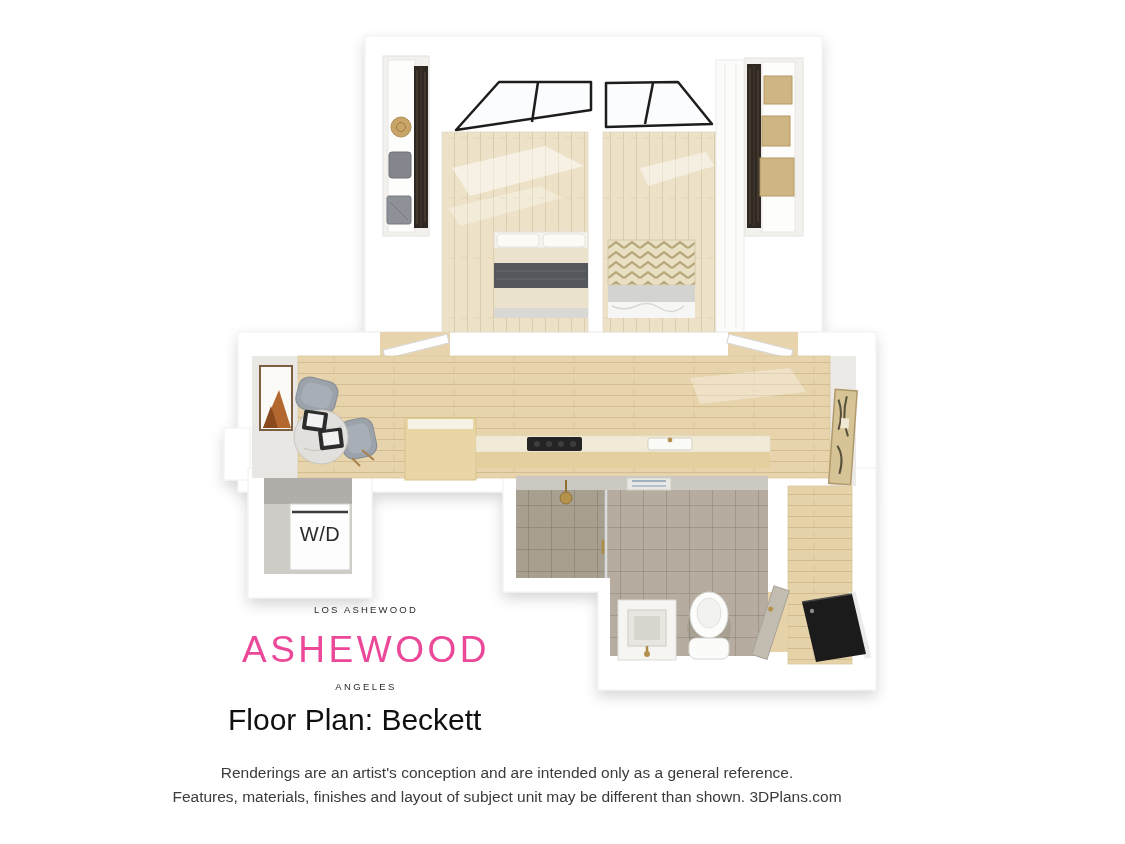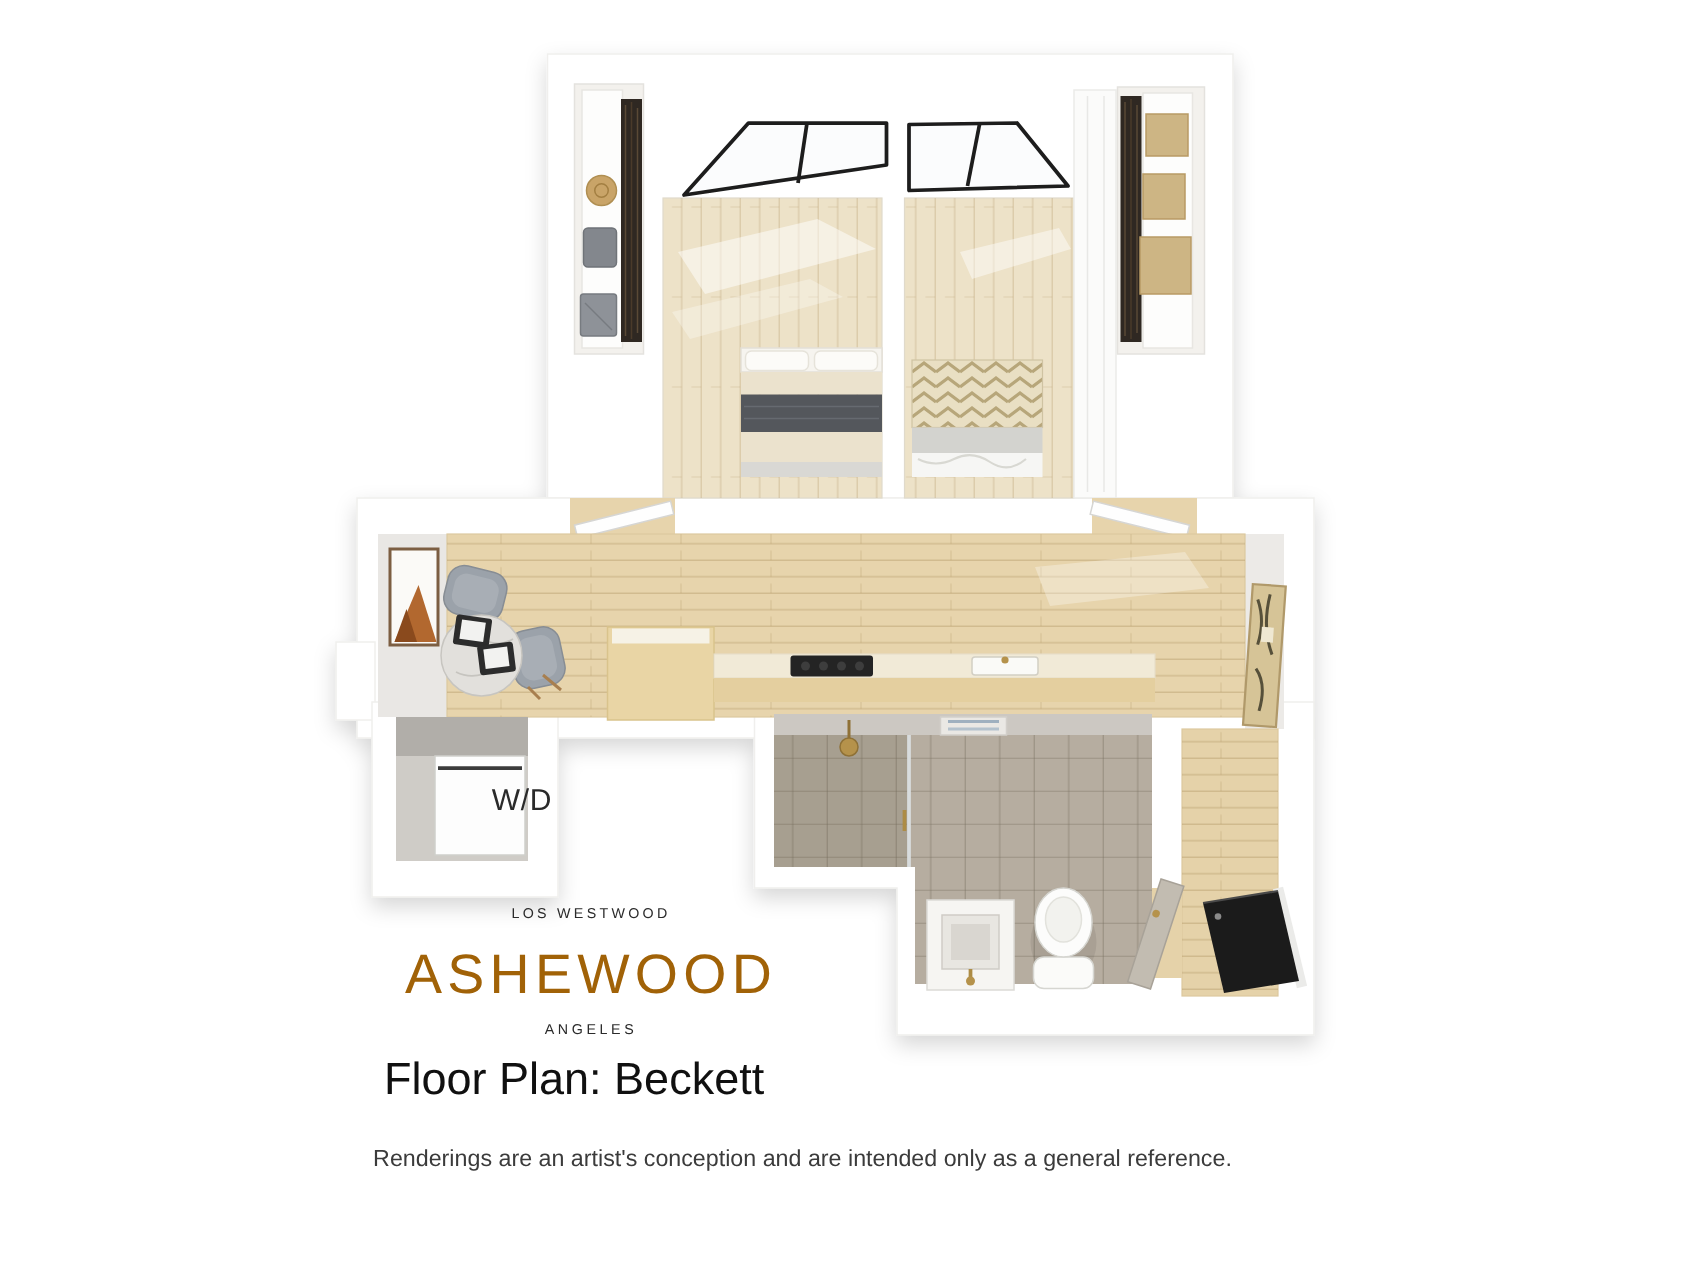--- a/index.html
+++ b/index.html
@@ -1,22 +1,22 @@
 <!DOCTYPE html>
 <html><head>
 <meta charset="utf-8">
 <style>
   html,body{margin:0;padding:0;background:#fff;}
   #stage{position:relative;width:1125px;height:844px;background:#ffffff;overflow:hidden;
          font-family:"Liberation Sans", sans-serif;}
   #plan-svg{position:absolute;left:0;top:0;}
-  .overlay{position:absolute;white-space:nowrap;padding-left:28px;}
+  .overlay{position:absolute;white-space:nowrap;}
   .wd{left:290px;top:523px;width:60px;text-align:center;font-size:20px;color:#2a2a2a;letter-spacing:.5px;}
   .brand-city{left:216px;top:604px;width:300px;text-align:center;font-size:9.5px;letter-spacing:2.2px;color:#2b2b2b;}
-  .brand-name{left:191px;top:629px;width:350px;text-align:center;font-size:37px;letter-spacing:3.5px;color:#a16207;}
+  .brand-name{left:191px;top:629px;width:350px;text-align:center;font-size:37px;letter-spacing:3.5px;color:#ec4899;}
   .brand-hood{left:216px;top:681px;width:300px;text-align:center;font-size:9.5px;letter-spacing:2.4px;color:#2b2b2b;}
   .plan-title{left:228px;top:703px;font-size:30px;color:#101010;}
   .disclaimer{left:0;top:761px;width:1014px;text-align:center;font-size:15.5px;color:#3b3b3b;line-height:24px;}
 </style>
 </head>
 <body>
 
 <div id="stage">
 
 <svg id="plan-svg" width="1125" height="844" viewBox="0 0 1125 844">
@@ -239,22 +239,23 @@
   <g>
     <rect x="264" y="478" width="88" height="96" fill="#cfccc7"></rect>
     <rect x="264" y="478" width="88" height="26" fill="#b1aea9"></rect>
     <rect x="290" y="504" width="60" height="66" fill="#fdfdfd" stroke="#cfcfcb"></rect>
     <line x1="292" y1="512" x2="348" y2="512" stroke="#3b3b3b" stroke-width="2.5"></line>
   </g>
 </svg>
 
 <div class="overlay wd">W/D</div>
 
-<div class="overlay brand-city">LOS WESTWOOD</div>
+<div class="overlay brand-city">LOS ASHEWOOD</div>
 <div class="overlay brand-name">ASHEWOOD</div>
 <div class="overlay brand-hood">ANGELES</div>
 <div class="overlay plan-title">Floor Plan: Beckett</div>
 
 <div class="overlay disclaimer">
   <div>Renderings are an artist's conception and are intended only as a general reference.</div>
+  <div>Features, materials, finishes and layout of subject unit may be different than shown. 3DPlans.com</div>
 </div>
 
 </div>
 
 </body></html>

